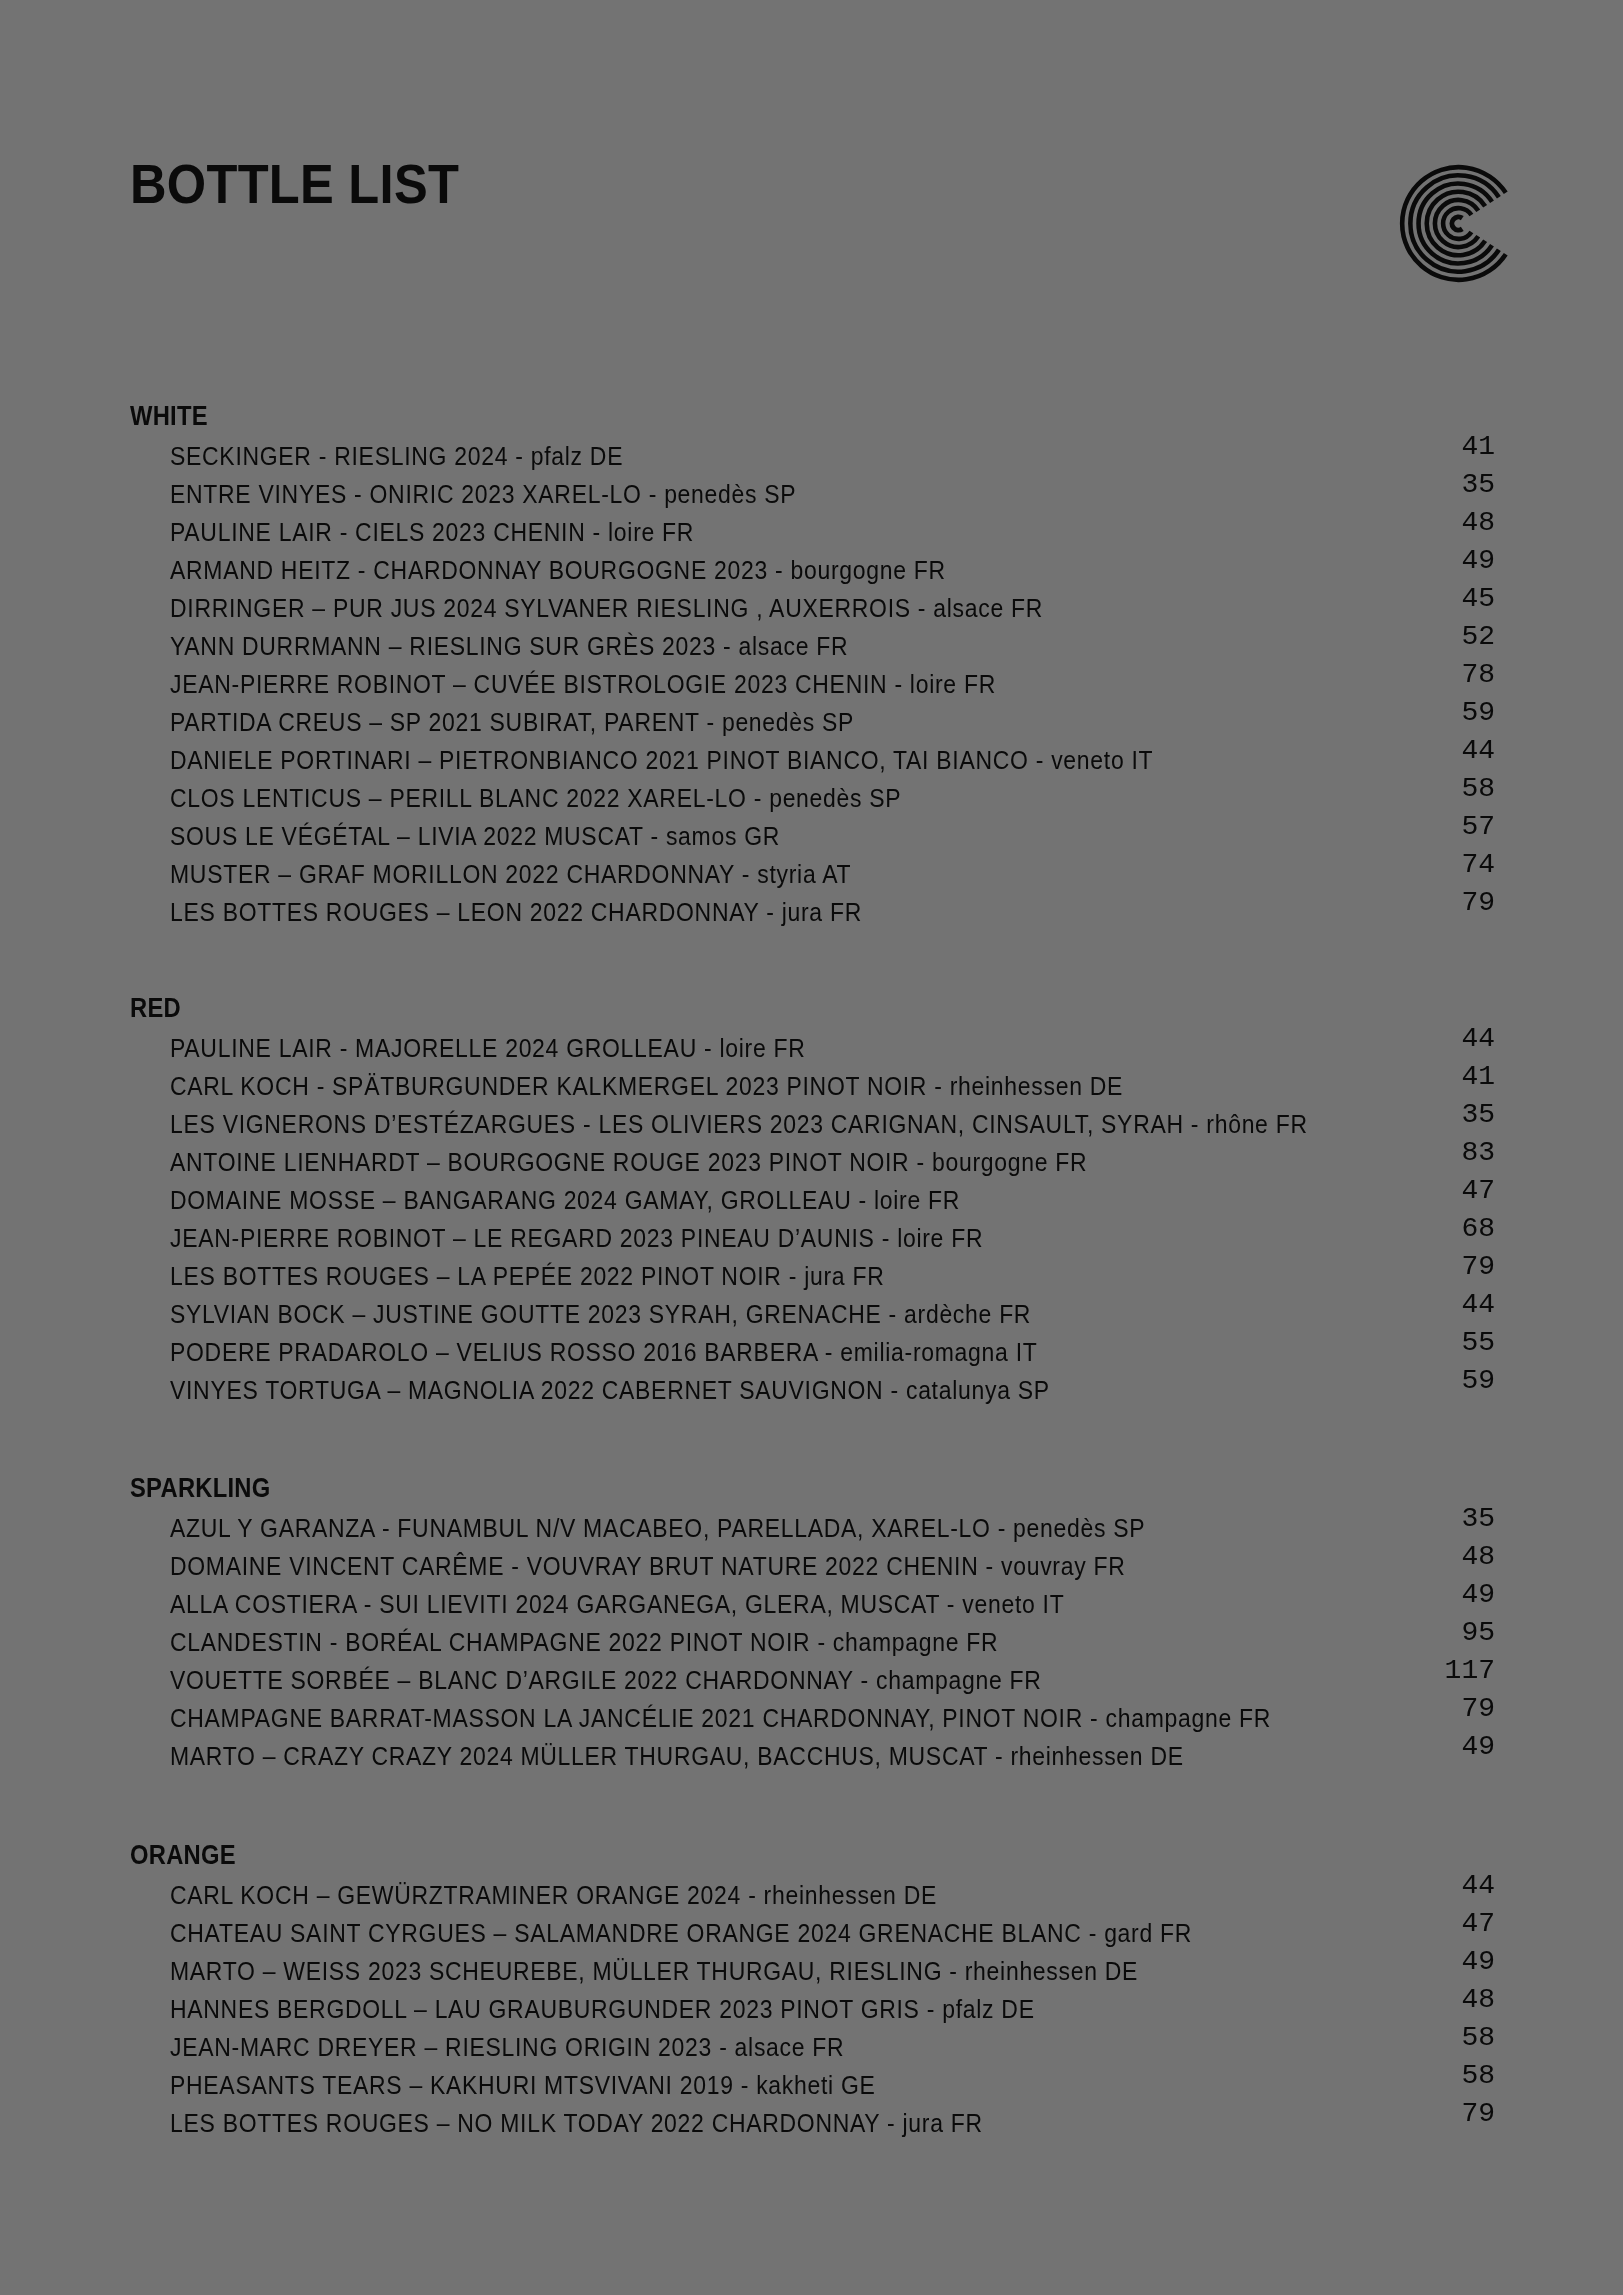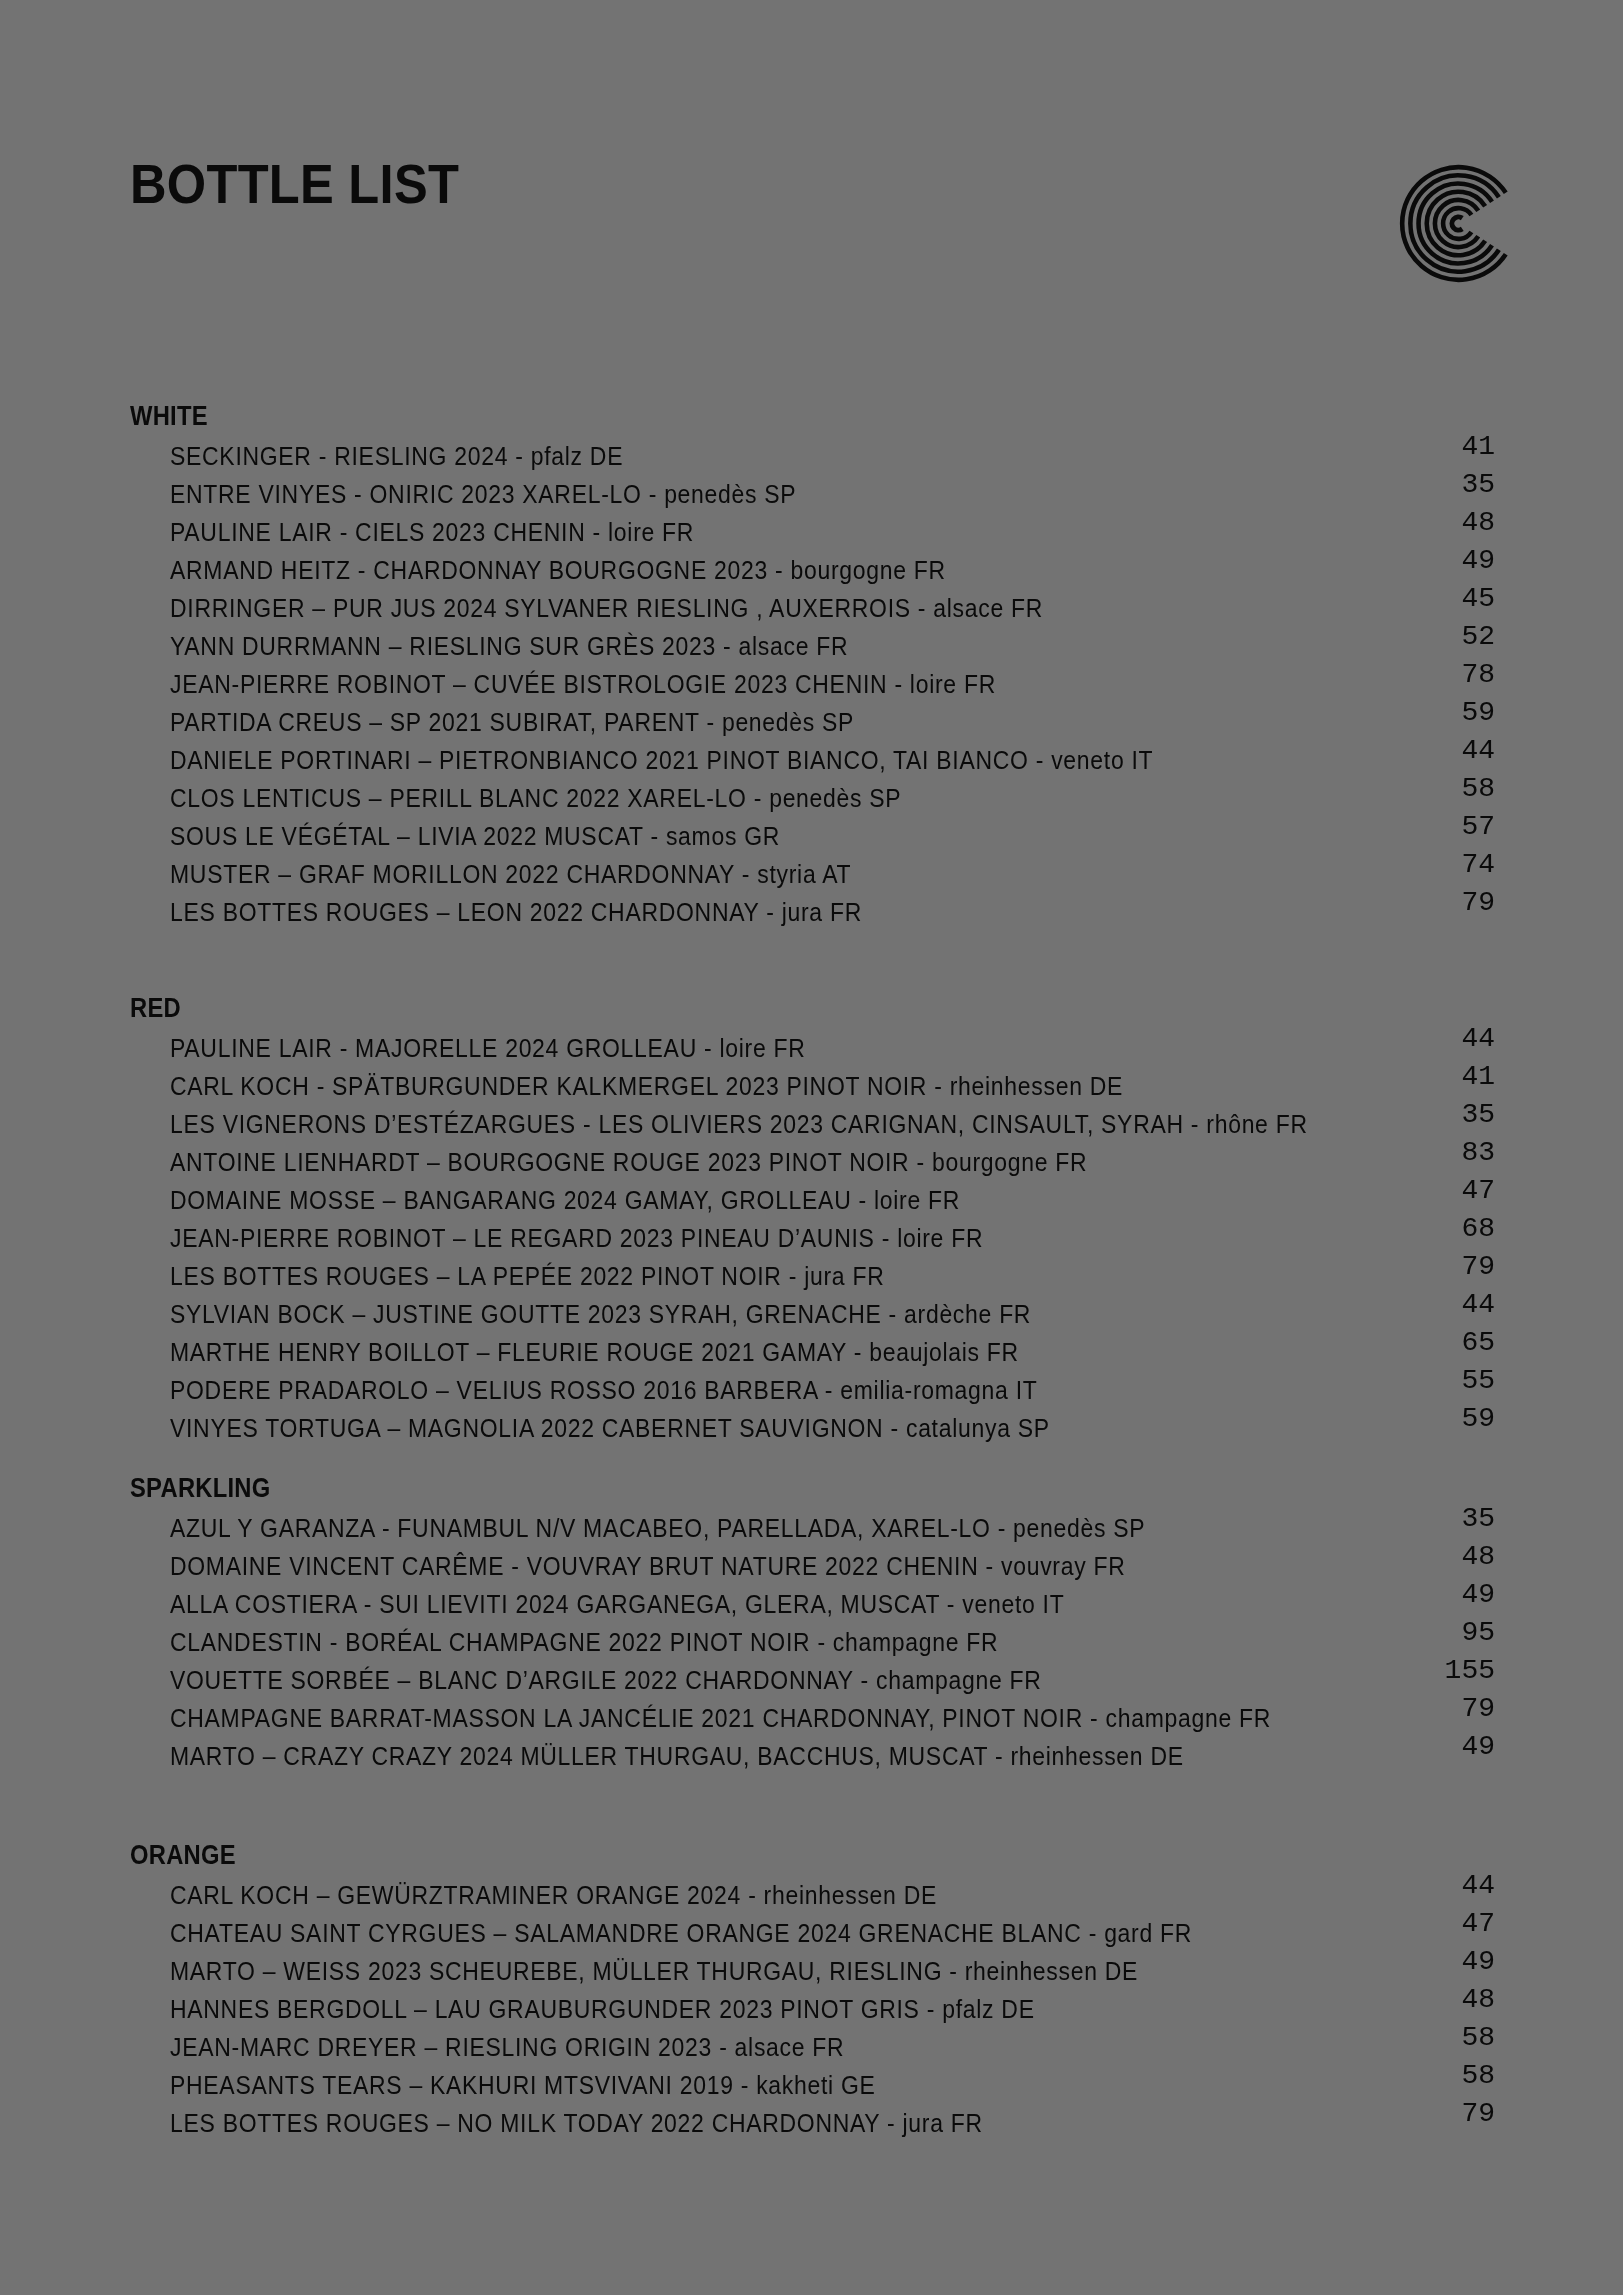--- a/index.html
+++ b/index.html
@@ -67,31 +67,30 @@
       <section class="wine-section" style="top: 993px;">
         <h2 class="section-header">RED</h2>
         <div class="wine-row"><span class="wine-name">PAULINE LAIR - MAJORELLE 2024 GROLLEAU - loire FR</span><span class="wine-price">44</span></div>
         <div class="wine-row"><span class="wine-name">CARL KOCH - SPÄTBURGUNDER KALKMERGEL 2023 PINOT NOIR - rheinhessen DE</span><span class="wine-price">41</span></div>
         <div class="wine-row"><span class="wine-name">LES VIGNERONS D’ESTÉZARGUES - LES OLIVIERS 2023 CARIGNAN, CINSAULT, SYRAH - rhône FR</span><span class="wine-price">35</span></div>
         <div class="wine-row"><span class="wine-name">ANTOINE LIENHARDT – BOURGOGNE ROUGE 2023 PINOT NOIR - bourgogne FR</span><span class="wine-price">83</span></div>
         <div class="wine-row"><span class="wine-name">DOMAINE MOSSE – BANGARANG 2024 GAMAY, GROLLEAU - loire FR</span><span class="wine-price">47</span></div>
         <div class="wine-row"><span class="wine-name">JEAN-PIERRE ROBINOT – LE REGARD 2023 PINEAU D’AUNIS - loire FR</span><span class="wine-price">68</span></div>
         <div class="wine-row"><span class="wine-name">LES BOTTES ROUGES – LA PEPÉE 2022 PINOT NOIR - jura FR</span><span class="wine-price">79</span></div>
         <div class="wine-row"><span class="wine-name">SYLVIAN BOCK – JUSTINE GOUTTE 2023 SYRAH, GRENACHE - ardèche FR</span><span class="wine-price">44</span></div>
-        <div class="wine-row"><span class="wine-name">MARTHE HENRY BOILLOT – FLEURIE ROUGE 2021 GAMAY - beaujolais FR</span><span class="wine-price">65</span></div>
         <div class="wine-row"><span class="wine-name">PODERE PRADAROLO – VELIUS ROSSO 2016 BARBERA - emilia-romagna IT</span><span class="wine-price">55</span></div>
         <div class="wine-row"><span class="wine-name">VINYES TORTUGA – MAGNOLIA 2022 CABERNET SAUVIGNON - catalunya SP</span><span class="wine-price">59</span></div>
       </section>
       <section class="wine-section" style="top: 1473px;">
         <h2 class="section-header">SPARKLING</h2>
         <div class="wine-row"><span class="wine-name">AZUL Y GARANZA - FUNAMBUL N/V MACABEO, PARELLADA, XAREL-LO - penedès SP</span><span class="wine-price">35</span></div>
         <div class="wine-row"><span class="wine-name">DOMAINE VINCENT CARÊME - VOUVRAY BRUT NATURE 2022 CHENIN - vouvray FR</span><span class="wine-price">48</span></div>
         <div class="wine-row"><span class="wine-name">ALLA COSTIERA - SUI LIEVITI 2024 GARGANEGA, GLERA, MUSCAT - veneto IT</span><span class="wine-price">49</span></div>
         <div class="wine-row"><span class="wine-name">CLANDESTIN - BORÉAL CHAMPAGNE 2022 PINOT NOIR - champagne FR</span><span class="wine-price">95</span></div>
-        <div class="wine-row"><span class="wine-name">VOUETTE SORBÉE – BLANC D’ARGILE 2022 CHARDONNAY - champagne FR</span><span class="wine-price">155</span></div>
+        <div class="wine-row"><span class="wine-name">VOUETTE SORBÉE – BLANC D’ARGILE 2022 CHARDONNAY - champagne FR</span><span class="wine-price">117</span></div>
         <div class="wine-row"><span class="wine-name">CHAMPAGNE BARRAT-MASSON LA JANCÉLIE 2021 CHARDONNAY, PINOT NOIR - champagne FR</span><span class="wine-price">79</span></div>
         <div class="wine-row"><span class="wine-name">MARTO – CRAZY CRAZY 2024 MÜLLER THURGAU, BACCHUS, MUSCAT - rheinhessen DE</span><span class="wine-price">49</span></div>
       </section>
       <section class="wine-section" style="top: 1840px;">
         <h2 class="section-header">ORANGE</h2>
         <div class="wine-row"><span class="wine-name">CARL KOCH – GEWÜRZTRAMINER ORANGE 2024 - rheinhessen DE</span><span class="wine-price">44</span></div>
         <div class="wine-row"><span class="wine-name">CHATEAU SAINT CYRGUES – SALAMANDRE ORANGE 2024 GRENACHE BLANC - gard FR</span><span class="wine-price">47</span></div>
         <div class="wine-row"><span class="wine-name">MARTO – WEISS 2023 SCHEUREBE, MÜLLER THURGAU, RIESLING - rheinhessen DE</span><span class="wine-price">49</span></div>
         <div class="wine-row"><span class="wine-name">HANNES BERGDOLL – LAU GRAUBURGUNDER 2023 PINOT GRIS - pfalz DE</span><span class="wine-price">48</span></div>
         <div class="wine-row"><span class="wine-name">JEAN-MARC DREYER – RIESLING ORIGIN 2023 - alsace FR</span><span class="wine-price">58</span></div>

